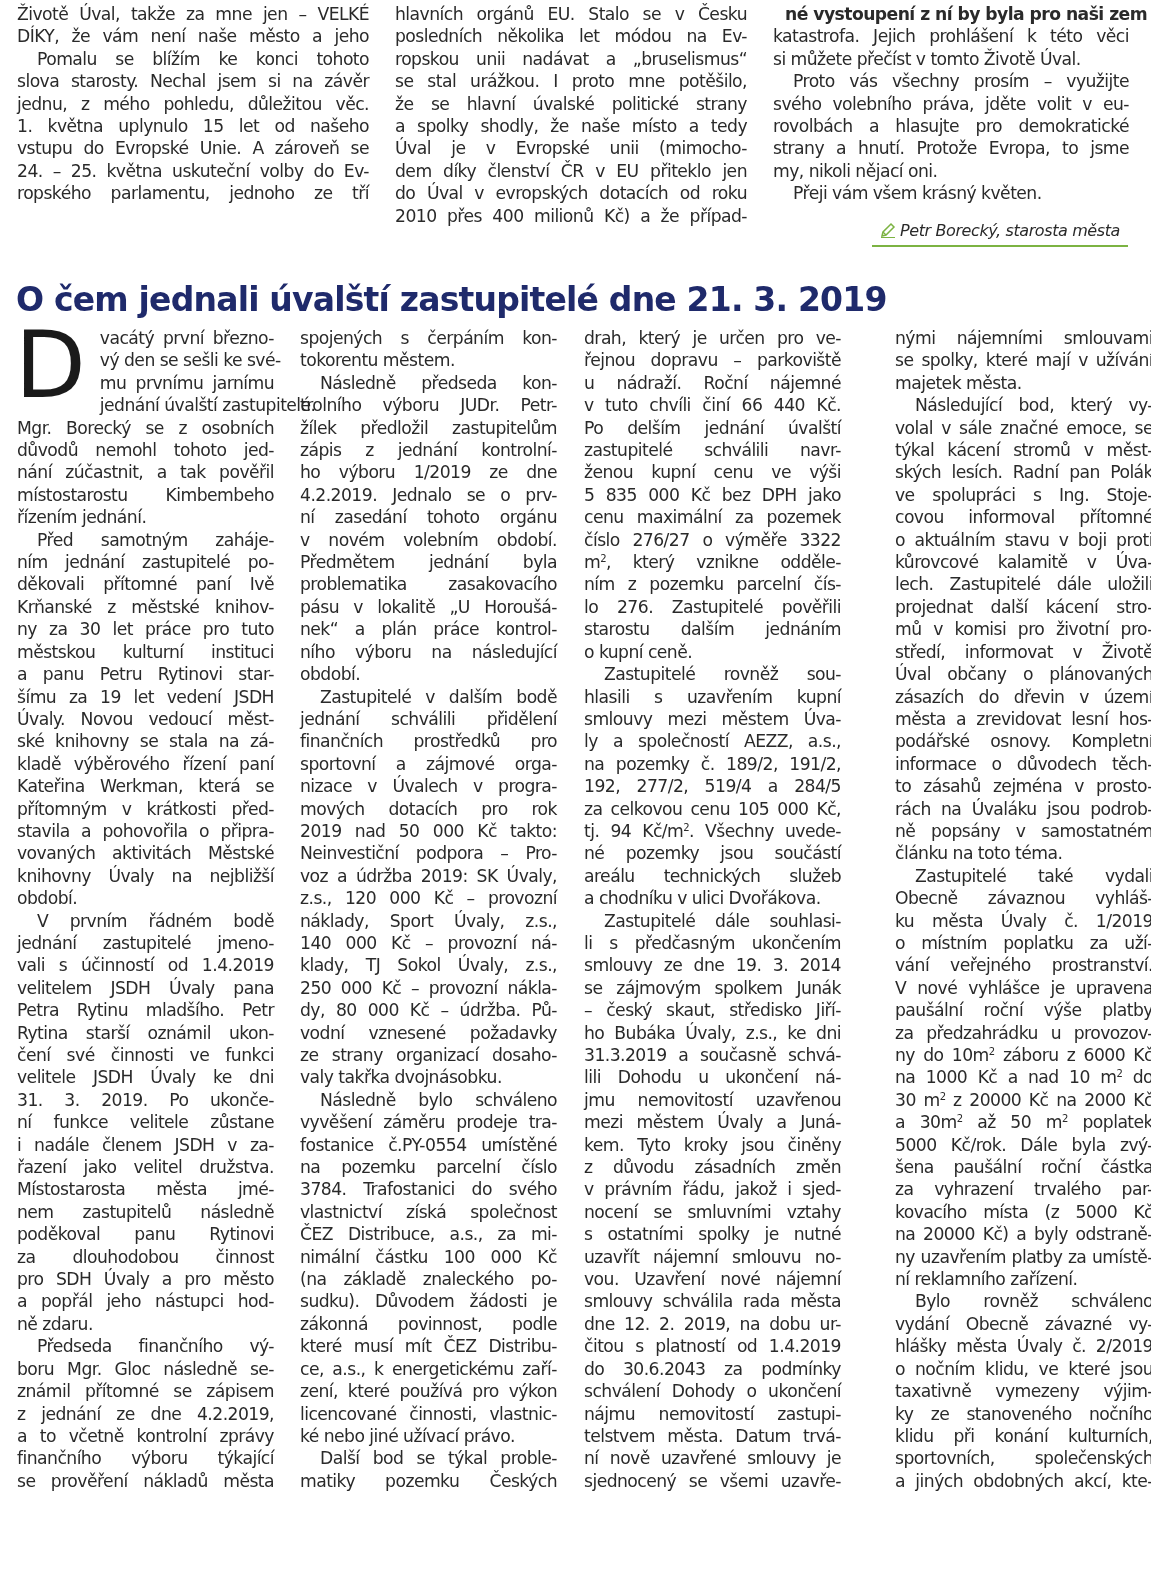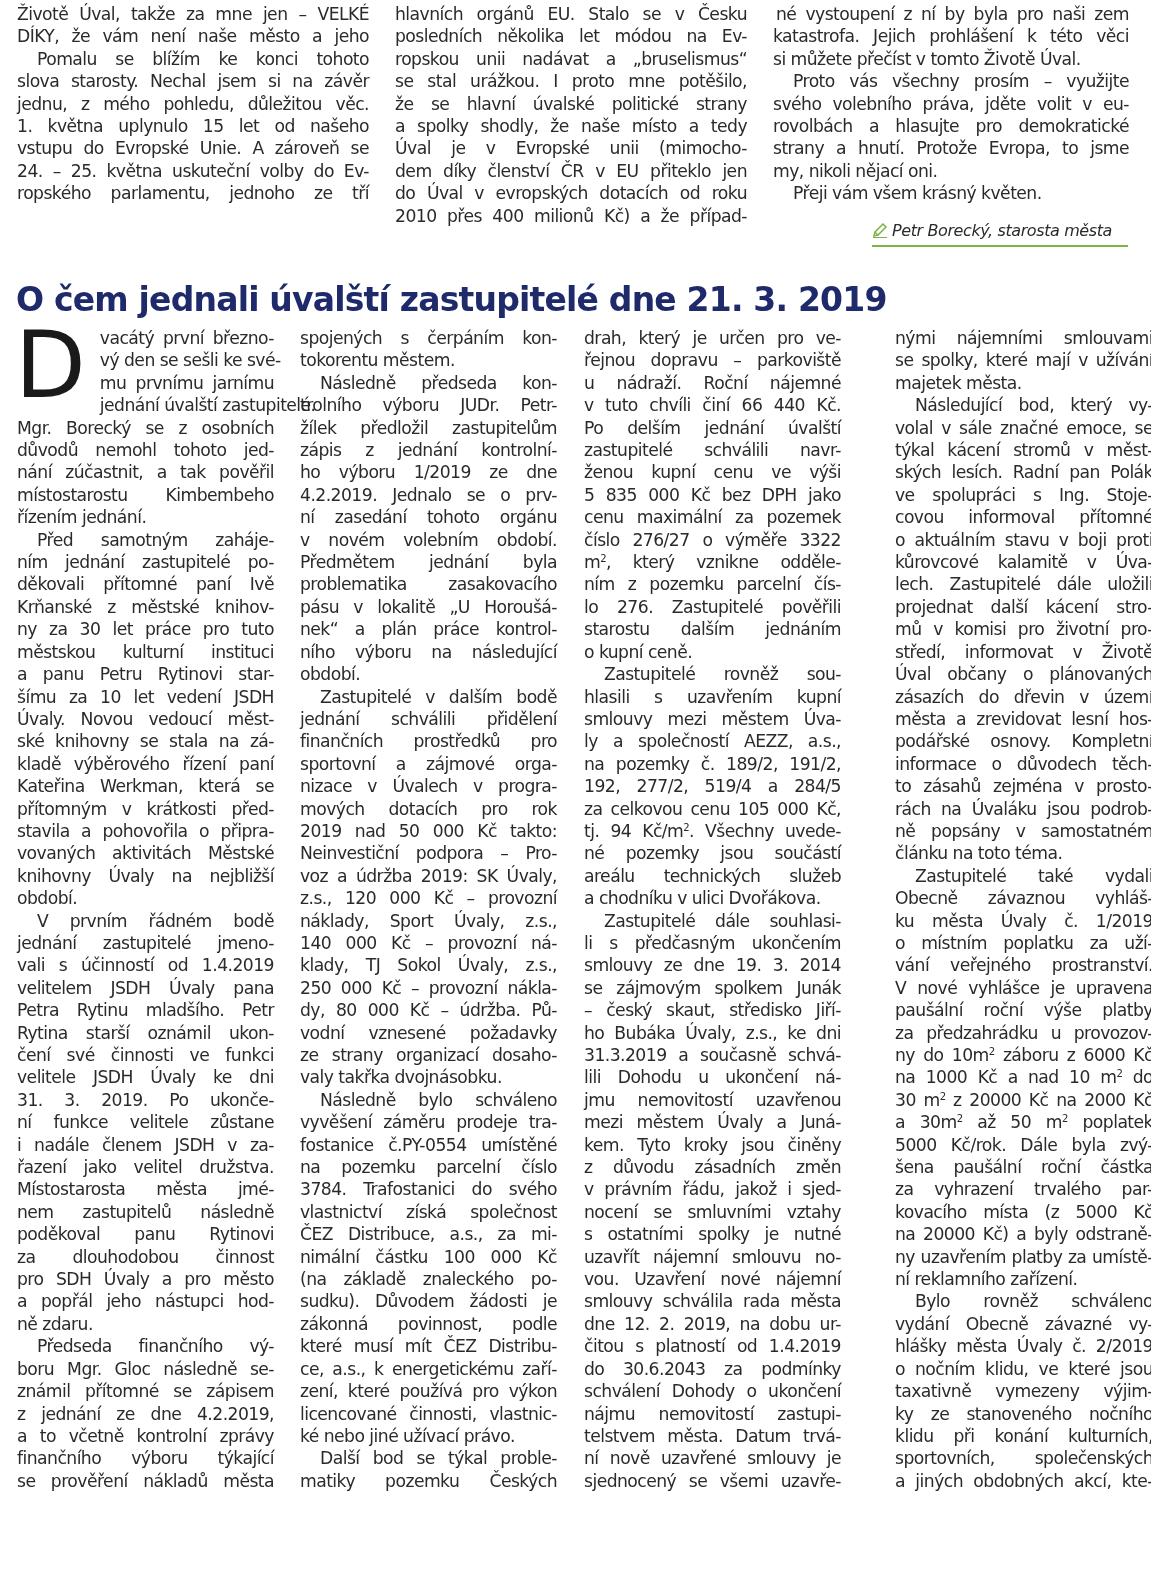--- a/index.html
+++ b/index.html
@@ -14,21 +14,21 @@
     letter-spacing: -0.55px;
     word-spacing: 0px;
   }
   .line { display: block; text-align: justify; text-align-last: justify; white-space: nowrap; }
   .line.last { text-align-last: left; }
   .top1 { left: 17px; top: 3px; width: 352px; }
   .top2 { left: 395px; top: 3px; width: 352px; }
   .top3 { left: 773px; top: 3px; width: 356px; }
   .signature {
     position: absolute; left: 872px; top: 221px; width: 256px;
-    text-align: left; font-style: italic; font-size: 16px; line-height: 20px;
+    text-align: center; font-style: italic; font-size: 16px; line-height: 20px;
     letter-spacing: -0.4px; padding-bottom: 2px;
     border-bottom: 2px solid #7cb342;
   }
   .signature .pencil { display: inline-block; vertical-align: -2px; margin-right: 4px; }
   h1.headline {
     position: absolute; left: 16px; top: 280px; margin: 0;
     font-family: "DejaVu Sans", sans-serif; font-weight: bold;
     font-size: 33px; letter-spacing: -0.8px; color: #1f2a6b;
     white-space: nowrap;
   }
@@ -63,21 +63,21 @@
     <span class="line" style="margin-left: 0px;">ropskou unii nadávat a „bruselismus“</span>
     <span class="line">se stal urážkou. I proto mne potěšilo,</span>
     <span class="line">že se hlavní úvalské politické strany</span>
     <span class="line">a spolky shodly, že naše místo a tedy</span>
     <span class="line">Úval je v Evropské unii (mimocho-</span>
     <span class="line">dem díky členství ČR v EU přiteklo jen</span>
     <span class="line">do Úval v evropských dotacích od roku</span>
     <span class="line">2010 přes 400 milionů Kč) a že případ-</span>
   </div>
 <div class="col top3">
-    <span class="line" style="margin-left: 3px;">né vystoupení z ní by byla pro naši zem</span>
+    <span class="line" style="margin-left: 12px; font-weight: bold;">né vystoupení z ní by byla pro naši zem</span>
     <span class="line" style="margin-left: 0px;">katastrofa. Jejich prohlášení k této věci</span>
     <span class="line last" style="margin-left: 0px;">si můžete přečíst v tomto Životě Úval.</span>
     <span class="line" style="padding-left: 20px;">Proto vás všechny prosím – využijte</span>
     <span class="line">svého volebního práva, jděte volit v eu-</span>
     <span class="line">rovolbách a hlasujte pro demokratické</span>
     <span class="line">strany a hnutí. Protože Evropa, to jsme</span>
     <span class="line last">my, nikoli nějací oni.</span>
     <span class="line last" style="padding-left: 20px;">Přeji vám všem krásný květen.</span>
   </div>
 
@@ -105,21 +105,21 @@
       <span class="line">nání zúčastnit, a tak pověřil</span>
       <span class="line">místostarostu Kimbembeho</span>
       <span class="line last">řízením jednání.</span>
       <span class="line" style="padding-left: 20px;">Před samotným zaháje-</span>
       <span class="line">ním jednání zastupitelé po-</span>
       <span class="line">děkovali přítomné paní Ivě</span>
       <span class="line">Krňanské z městské knihov-</span>
       <span class="line">ny za 30 let práce pro tuto</span>
       <span class="line">městskou kulturní instituci</span>
       <span class="line">a panu Petru Rytinovi star-</span>
-      <span class="line">šímu za 10 let vedení JSDH</span>
+      <span class="line">šímu za 19 let vedení JSDH</span>
       <span class="line">Úvaly. Novou vedoucí měst-</span>
       <span class="line">ské knihovny se stala na zá-</span>
       <span class="line">kladě výběrového řízení paní</span>
       <span class="line">Kateřina Werkman, která se</span>
       <span class="line">přítomným v krátkosti před-</span>
       <span class="line">stavila a pohovořila o připra-</span>
       <span class="line">vovaných aktivitách Městské</span>
       <span class="line">knihovny Úvaly na nejbližší</span>
       <span class="line last">období.</span>
       <span class="line" style="padding-left: 20px;">V prvním řádném bodě</span>

